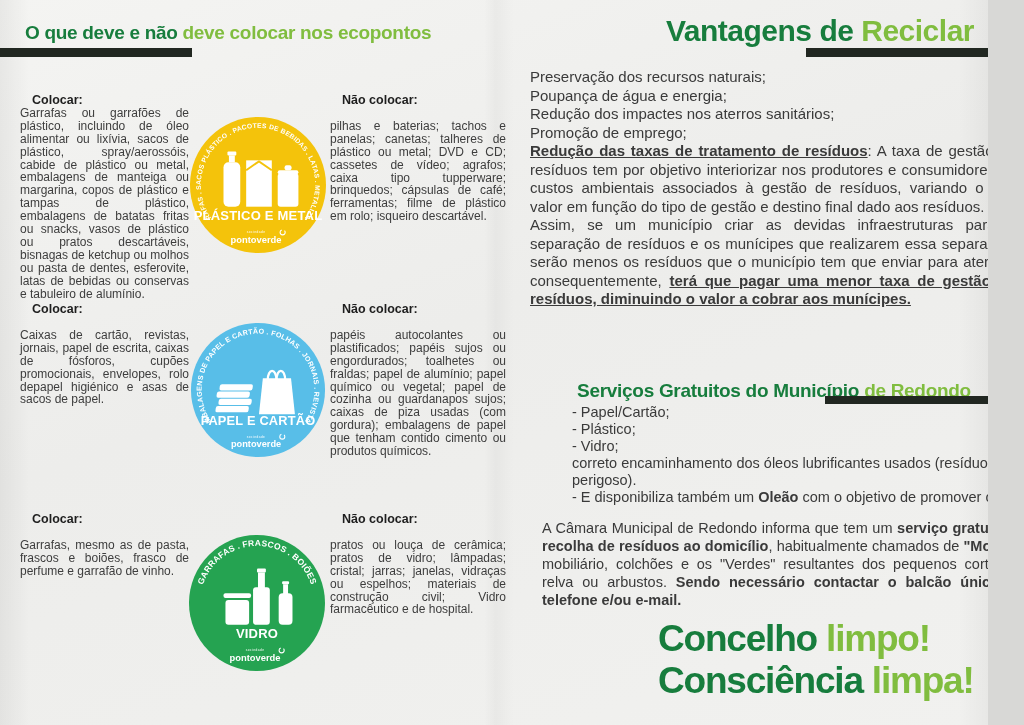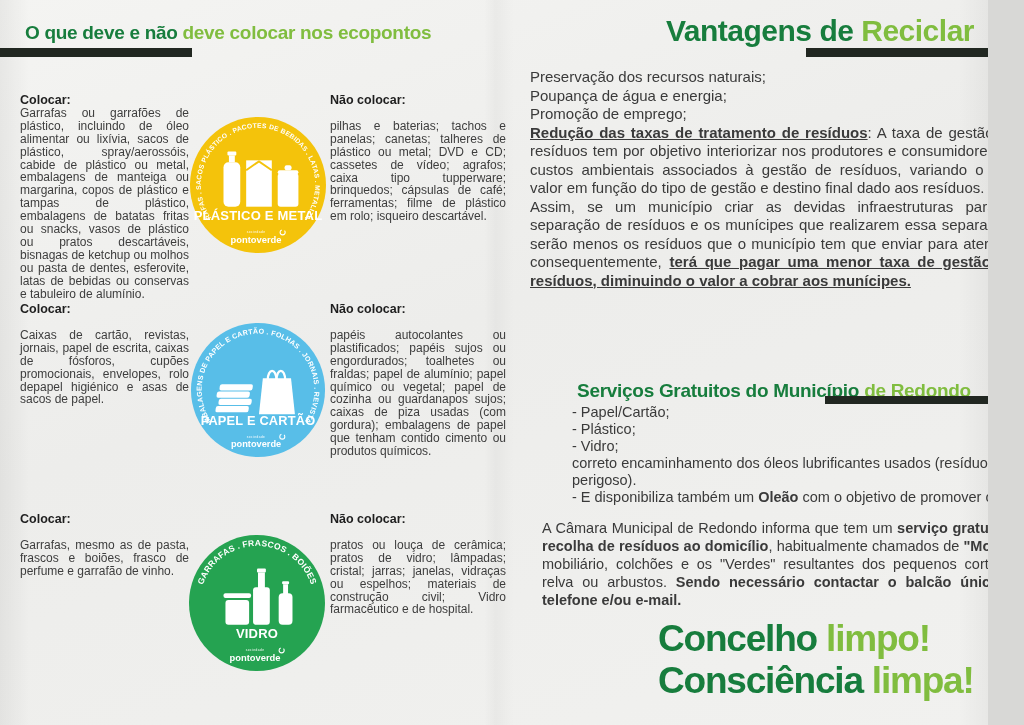--- a/index.html
+++ b/index.html
@@ -14,21 +14,21 @@
   }
   .abs{position:absolute;}
   .dk{color:#177d3d;}
   .lt{color:#80bd3f;}
   .bar{position:absolute;background:#212721;}
 
   
   .l-title{left:25px;top:22px;font-size:19px;font-weight:700;letter-spacing:-.3px;white-space:nowrap;}
   .bar-left{left:0;top:48px;width:192px;height:9px;}
   .blk{width:169px;font-size:12px;line-height:12.9px;}
-  .blk-label{font-weight:700;color:#1e1e1e;font-size:12.5px;margin:0 0 13px 0;}
+  .blk-label{font-weight:700;color:#1e1e1e;font-size:12.5px;margin:0 0 13px 12px;}
   .tight .blk-label{margin-bottom:0;}
   .blk-text{margin:0;text-align:justify;color:#3d3d3d;}
   .col-l{left:20px;}
   .col-r{left:330px;width:176px;}
 
   
   .badge{position:absolute;}
   .badge .ring{fill:#fff;font-weight:700;letter-spacing:.25px;text-anchor:middle;}
   .r0{font-size:6.8px;}
   .r1{font-size:7.3px;}
@@ -163,20 +163,21 @@
   </svg>
 
   <div class="abs r-title">
     <span class="dk">Vantagens de</span><span class="lt"> Reciclar</span>
   </div>
   <div class="bar bar-right"></div>
 
   <div class="abs r-body">
     <p class="benefit">Preservação dos recursos naturais;</p>
     <p class="benefit">Poupança de água e energia;</p>
+    <p class="benefit">Redução dos impactes nos aterros sanitários;</p>
     <p class="benefit">Promoção de emprego;</p>
     <p><b class="u">Redução das taxas de tratamento de resíduos</b><span>: A taxa de gestão de resíduos tem por objetivo interiorizar nos produtores e consumidores os custos ambientais associados à gestão de resíduos, variando o seu valor em função do tipo de gestão e destino final dado aos resíduos.</span></p>
     <p><span>Assim, se um município criar as devidas infraestruturas para a separação de resíduos e os munícipes que realizarem essa separação, serão menos os resíduos que o município tem que enviar para aterro e consequentemente, </span><b class="u">terá que pagar uma menor taxa de gestão de resíduos, diminuindo o valor a cobrar aos munícipes.</b></p>
   </div>
 
   <div class="abs srv-title">
     <span class="dk">Serviços Gratuitos do Município</span><span class="lt"> de Redondo</span>
   </div>
   <div class="bar bar-srv"></div>
 

